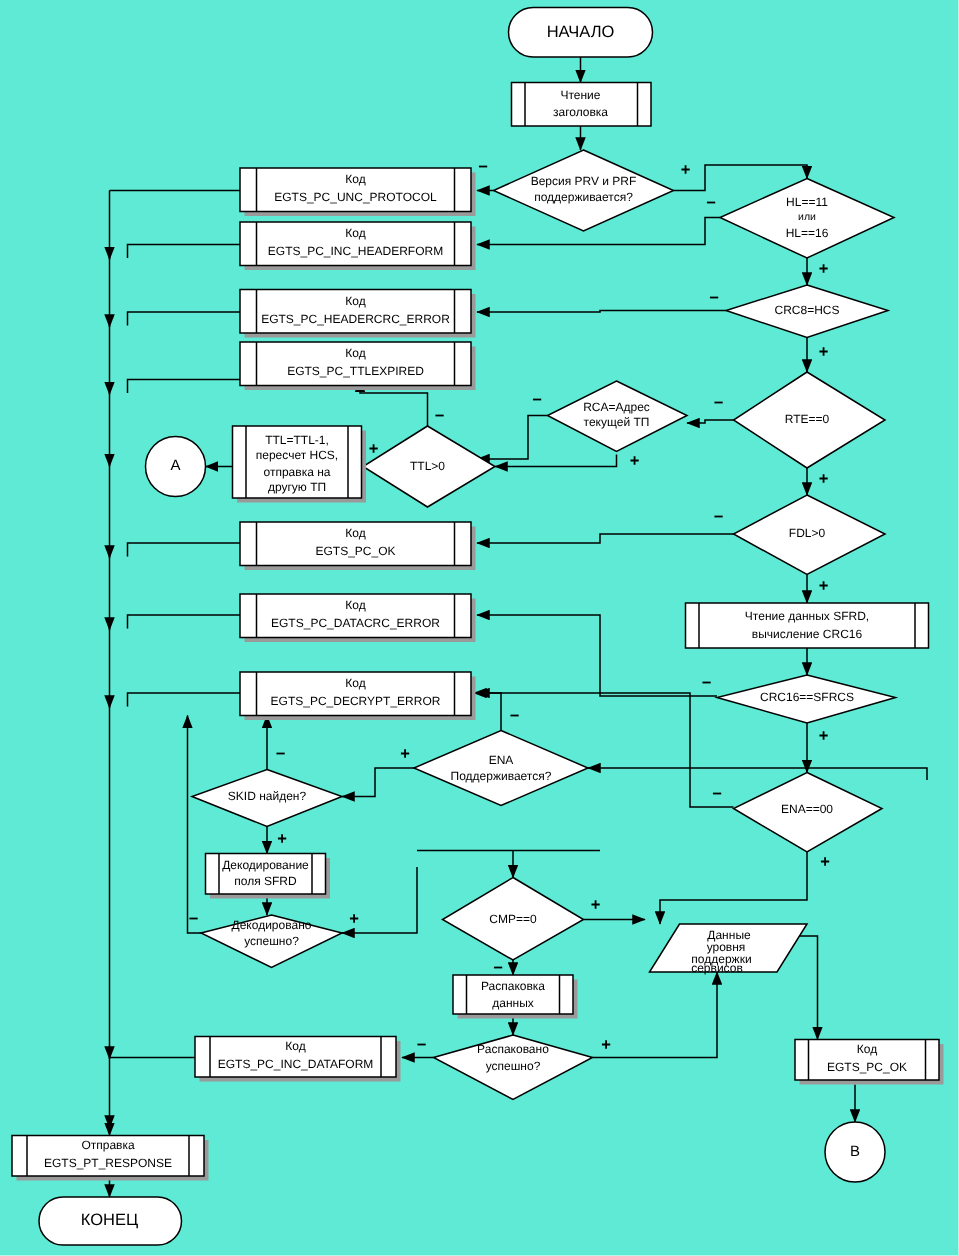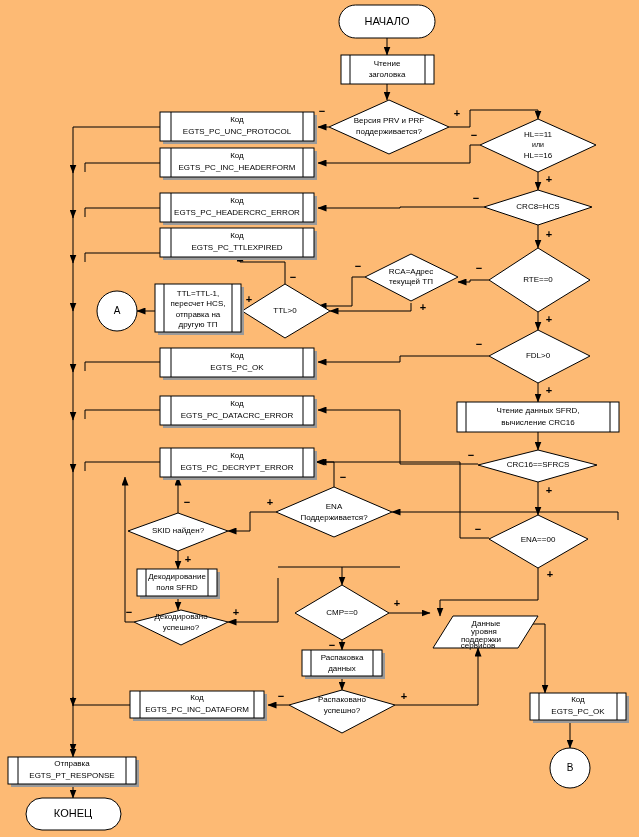--- a/index.html
+++ b/index.html
@@ -1,17 +1,17 @@
 <!DOCTYPE html>
 <html><head>
 <meta charset="utf-8">
 <style>
   html,body{margin:0;padding:0;background:#ffffff;}
   body{font-family:"Liberation Sans","DejaVu Sans",sans-serif;}
-  #stage{position:relative;width:639px;height:837px;background:#fdba74;overflow:hidden;}
+  #stage{position:relative;width:639px;height:837px;background:#5eead4;overflow:hidden;}
   svg{display:block;}
   .shape{fill:#ffffff;stroke:#000000;stroke-width:1;}
   .shape-shadow{fill:#9a9a9a;stroke:none;}
   .ln{stroke:#000000;stroke-width:1;fill:none;}
   .lbl{font-family:"Liberation Sans","DejaVu Sans",sans-serif;font-size:8px;fill:#000;text-anchor:middle;dominant-baseline:middle;}
   .lbl-term{font-size:11px;}
   .lbl-conn{font-size:10px;}
   .sign{font-family:"Liberation Sans","DejaVu Sans",sans-serif;font-size:11px;font-weight:bold;fill:#000;text-anchor:middle;dominant-baseline:middle;}
 </style>
 </head>

